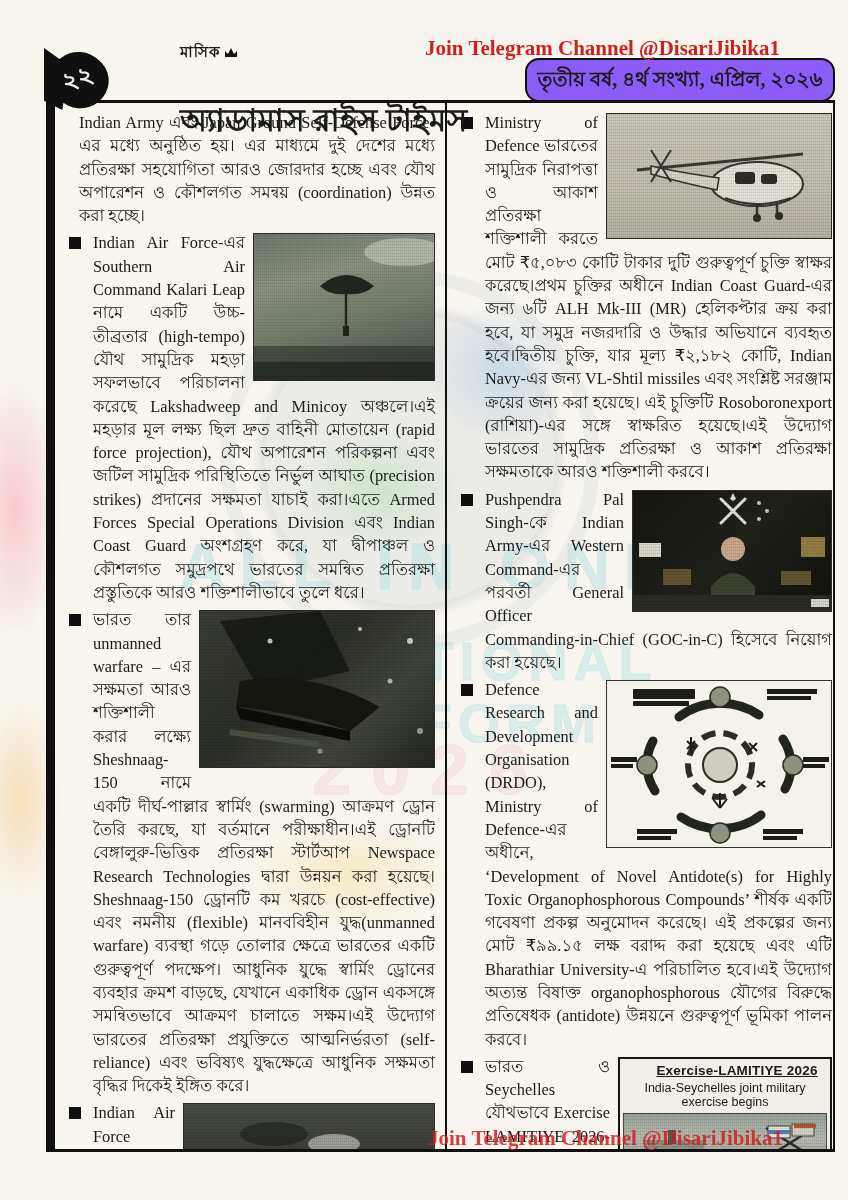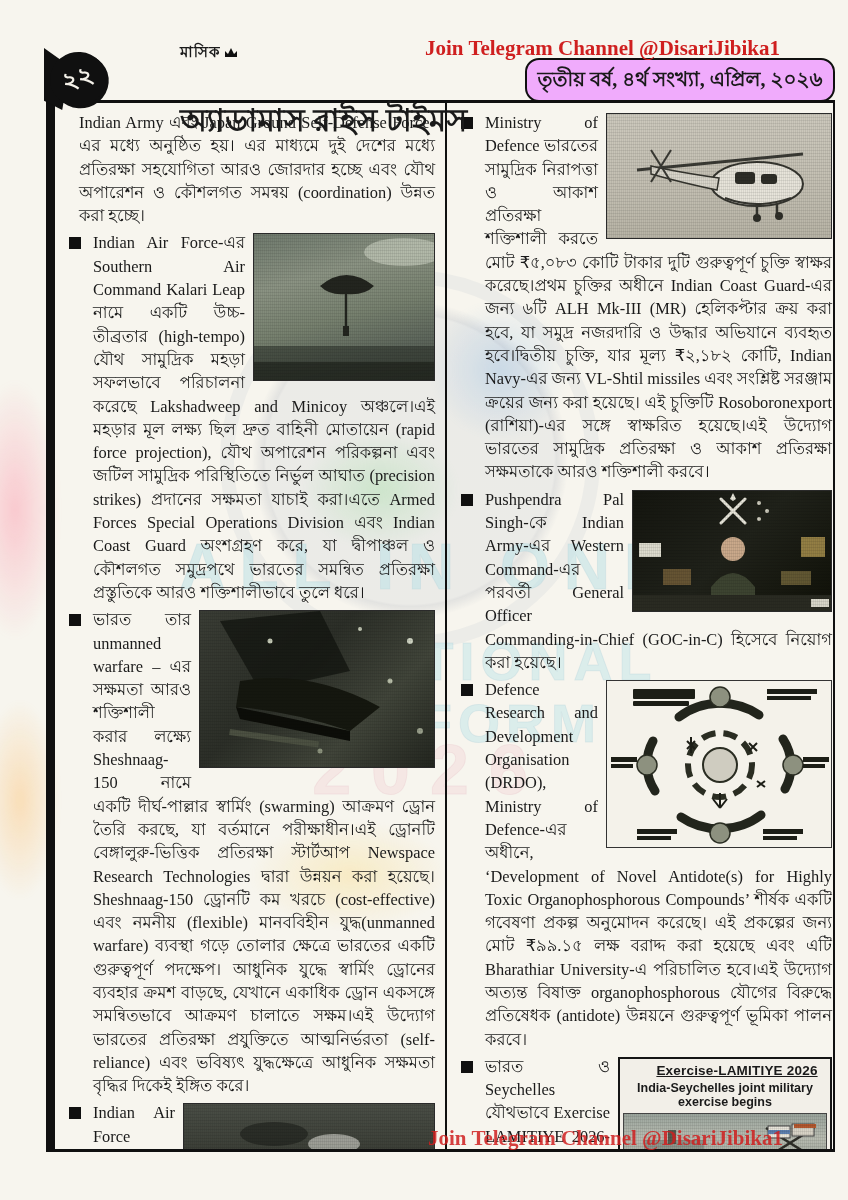--- a/index.html
+++ b/index.html
@@ -49,21 +49,21 @@
     box-shadow:2px 3px 0 #101010; }
   .badge-wing { position:absolute; left:4px; top:8px; width:26px; height:62px;
     background:#101010; clip-path:polygon(0 0, 100% 30%, 70% 100%, 0 85%); z-index:-1; }
   .masthead { position:absolute; left:140px; top:0; width:300px; text-align:left; }
   .masthead-top { font-size:15px; font-weight:bold; letter-spacing:1px; }
   .masthead-title { font-size:31px; font-weight:bold; letter-spacing:.5px;
     font-family:"Liberation Serif",serif; line-height:1.0;margin-top:40px; }
   .masthead-sub { font-size:11px; font-weight:bold; margin-top:2px; }
   .crown { display:inline-block; vertical-align:middle; margin-left:4px; }
   .issue-box { position:absolute; right:0px; top:18px; width:310px; height:44px;
-    border:2.5px solid #101010; border-radius:14px; background:#f0abfc;
+    border:2.5px solid #101010; border-radius:14px; background:#8b5cf6;
     display:flex; align-items:center; justify-content:center;
     font-size:20px; font-weight:bold; }
 
   
   .frame { position:absolute; left:46px; top:100px; width:789px; height:1052px;
     border-top:3px solid #101010; border-right:2px solid #101010;
     border-bottom:3px solid #101010; border-left:9px solid #101010;
     background:transparent; z-index:2; overflow:hidden; }
   .divider { position:absolute; left:390px; top:0; width:2px; height:100%; background:#101010; }
   .col { position:absolute; top:0; height:100%; padding:8px 10px 6px 12px;
@@ -78,21 +78,21 @@
   figure { float:right; margin:2px 0 4px 8px; }
   .ph { position:relative; overflow:hidden; border:1px solid #2a2a2a; }
   .grain { position:absolute; inset:0; opacity:.55; background:
     repeating-linear-gradient(0deg, rgba(0,0,0,.14) 0 1px, transparent 1px 3px),
     repeating-linear-gradient(90deg, rgba(20,20,20,.12) 0 1px, transparent 1px 2px); }
 
   
   .lam { background:#f2efe8; border:2px solid #151515; font-family:"Liberation Sans",sans-serif; }
   .lam-title { font-size:13.5px; font-weight:bold; text-align:center; text-decoration:underline;
     padding-top:2px; letter-spacing:.2px;padding-left:24px; }
-  .lam-head { font-size:12.5px; font-weight:bold; text-align:center; line-height:1.15; padding:1px 4px 3px; }
+  .lam-head { font-size:12.5px; font-weight:normal; text-align:center; line-height:1.15; padding:1px 4px 3px; }
   .lam-photo { position:relative; height:62px; margin:0 3px;
     background:linear-gradient(180deg,#9aa49c 0%, #b9bdb2 40%, #8d948b 100%); border:1px solid #444; overflow:hidden;}
 
   [data-interactable] { cursor:default; }
 </style>
 </head>
 <body>
 
 <div class="blob blob1" data-interactable="false"></div>
 <div class="blob blob2" data-interactable="false"></div>

